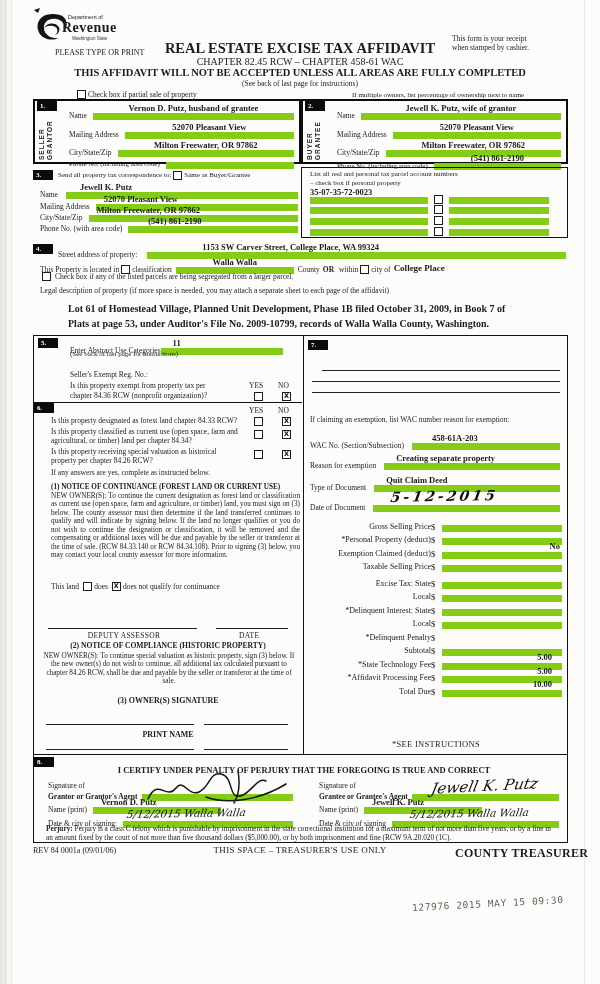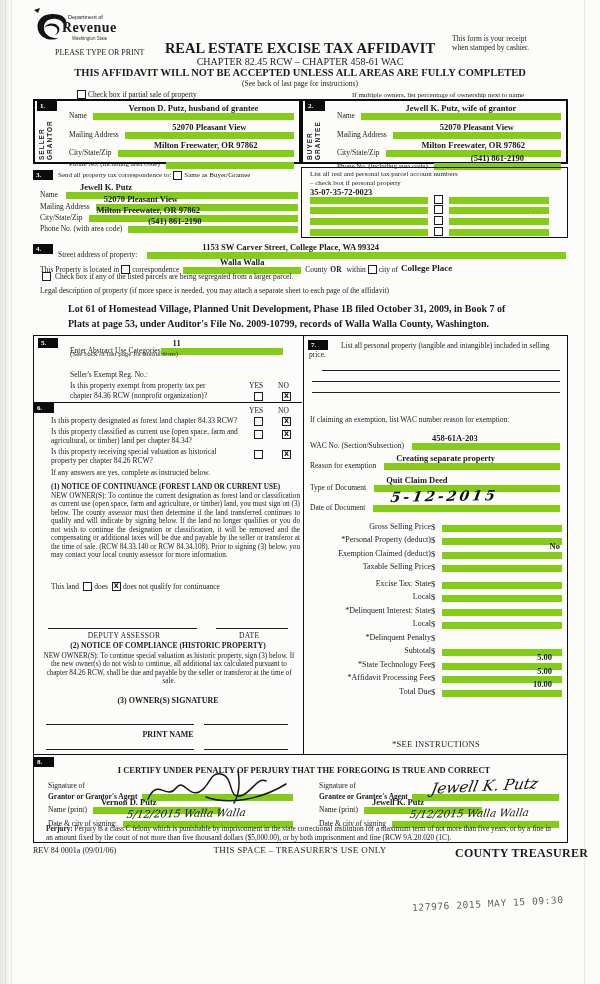--- a/index.html
+++ b/index.html
@@ -179,21 +179,21 @@
   </div>
 
   <span class="tab" style="left:33px;top:244px;">4.</span>
   <div class="fieldrow" style="left:58px;top:243px;width:508px;">
     <span class="lbl" style="margin-right:10px;">Street address of property:</span>
     <span class="ul val grow" style="text-align:left;padding-left:55px;">1153 SW Carver Street, College Place, WA  99324</span>
   </div>
   <div class="abs fx" style="left:40px;top:258px;width:528px;">
     <span class="lbl">This Property is located in</span>
     <span class="cb"></span>
-    <span class="lbl">correspondence</span>
+    <span class="lbl">classification</span>
     <span class="ul val c" style="width:118px;margin:0 4px;">Walla Walla</span>
     <span class="lbl" style="margin-right:3px;">County</span>
     <span class="lbl b" style="margin-right:5px;">OR</span>
     <span class="lbl">within</span>
     <span class="cb"></span>
     <span class="lbl" style="margin-right:3px;">city of</span>
     <span class="val" style="font-size:9px;">College Place</span>
   </div>
   <div class="abs fx" style="left:40px;top:272px;">
     <span class="cb" style="margin-right:4px;"></span>
@@ -260,21 +260,20 @@
     <div class="abs c notice-body" style="left:6px;top:316px;width:258px;">NEW OWNER(S):  To continue special valuation as historic property, sign (3) below.  If the new owner(s) do not wish to continue, all additional tax calculated pursuant to chapter 84.26 RCW, shall be due and payable by the seller or transferor at the time of sale.</div>
 
     <div class="abs b c" style="left:6px;top:360px;width:256px;font-size:8px;">(3)  OWNER(S) SIGNATURE</div>
     <div class="abs" style="left:12px;top:388px;width:148px;border-top:1px solid #222;"></div>
     <div class="abs" style="left:170px;top:388px;width:84px;border-top:1px solid #222;"></div>
     <div class="abs b c" style="left:6px;top:394px;width:256px;font-size:8px;">PRINT NAME</div>
     <div class="abs" style="left:12px;top:413px;width:148px;border-top:1px solid #222;"></div>
     <div class="abs" style="left:170px;top:413px;width:84px;border-top:1px solid #222;"></div>
 
     <span class="tab" style="left:274px;top:4px;">7.</span>
-    <div class="abs lbl" style="left:275px;top:5px;width:252px;text-indent:32px;">List all personal property (tangible and intangible) included in selling price.</div>
     <div class="abs" style="left:288px;top:34px;width:238px;border-top:1px solid #222;"></div>
     <div class="abs" style="left:278px;top:45px;width:248px;border-top:1px solid #222;"></div>
     <div class="abs" style="left:278px;top:56px;width:248px;border-top:1px solid #222;"></div>
 
     <span class="abs lbl" style="left:276px;top:79px;">If claiming an exemption, list WAC number reason for exemption:</span>
 
     <div class="fieldrow" style="left:276px;top:98px;width:250px;">
       <span class="lbl" style="margin-right:8px;">WAC No. (Section/Subsection)</span>
       <span class="ul val grow" style="text-align:left;padding-left:20px;">458-61A-203</span>
     </div>

